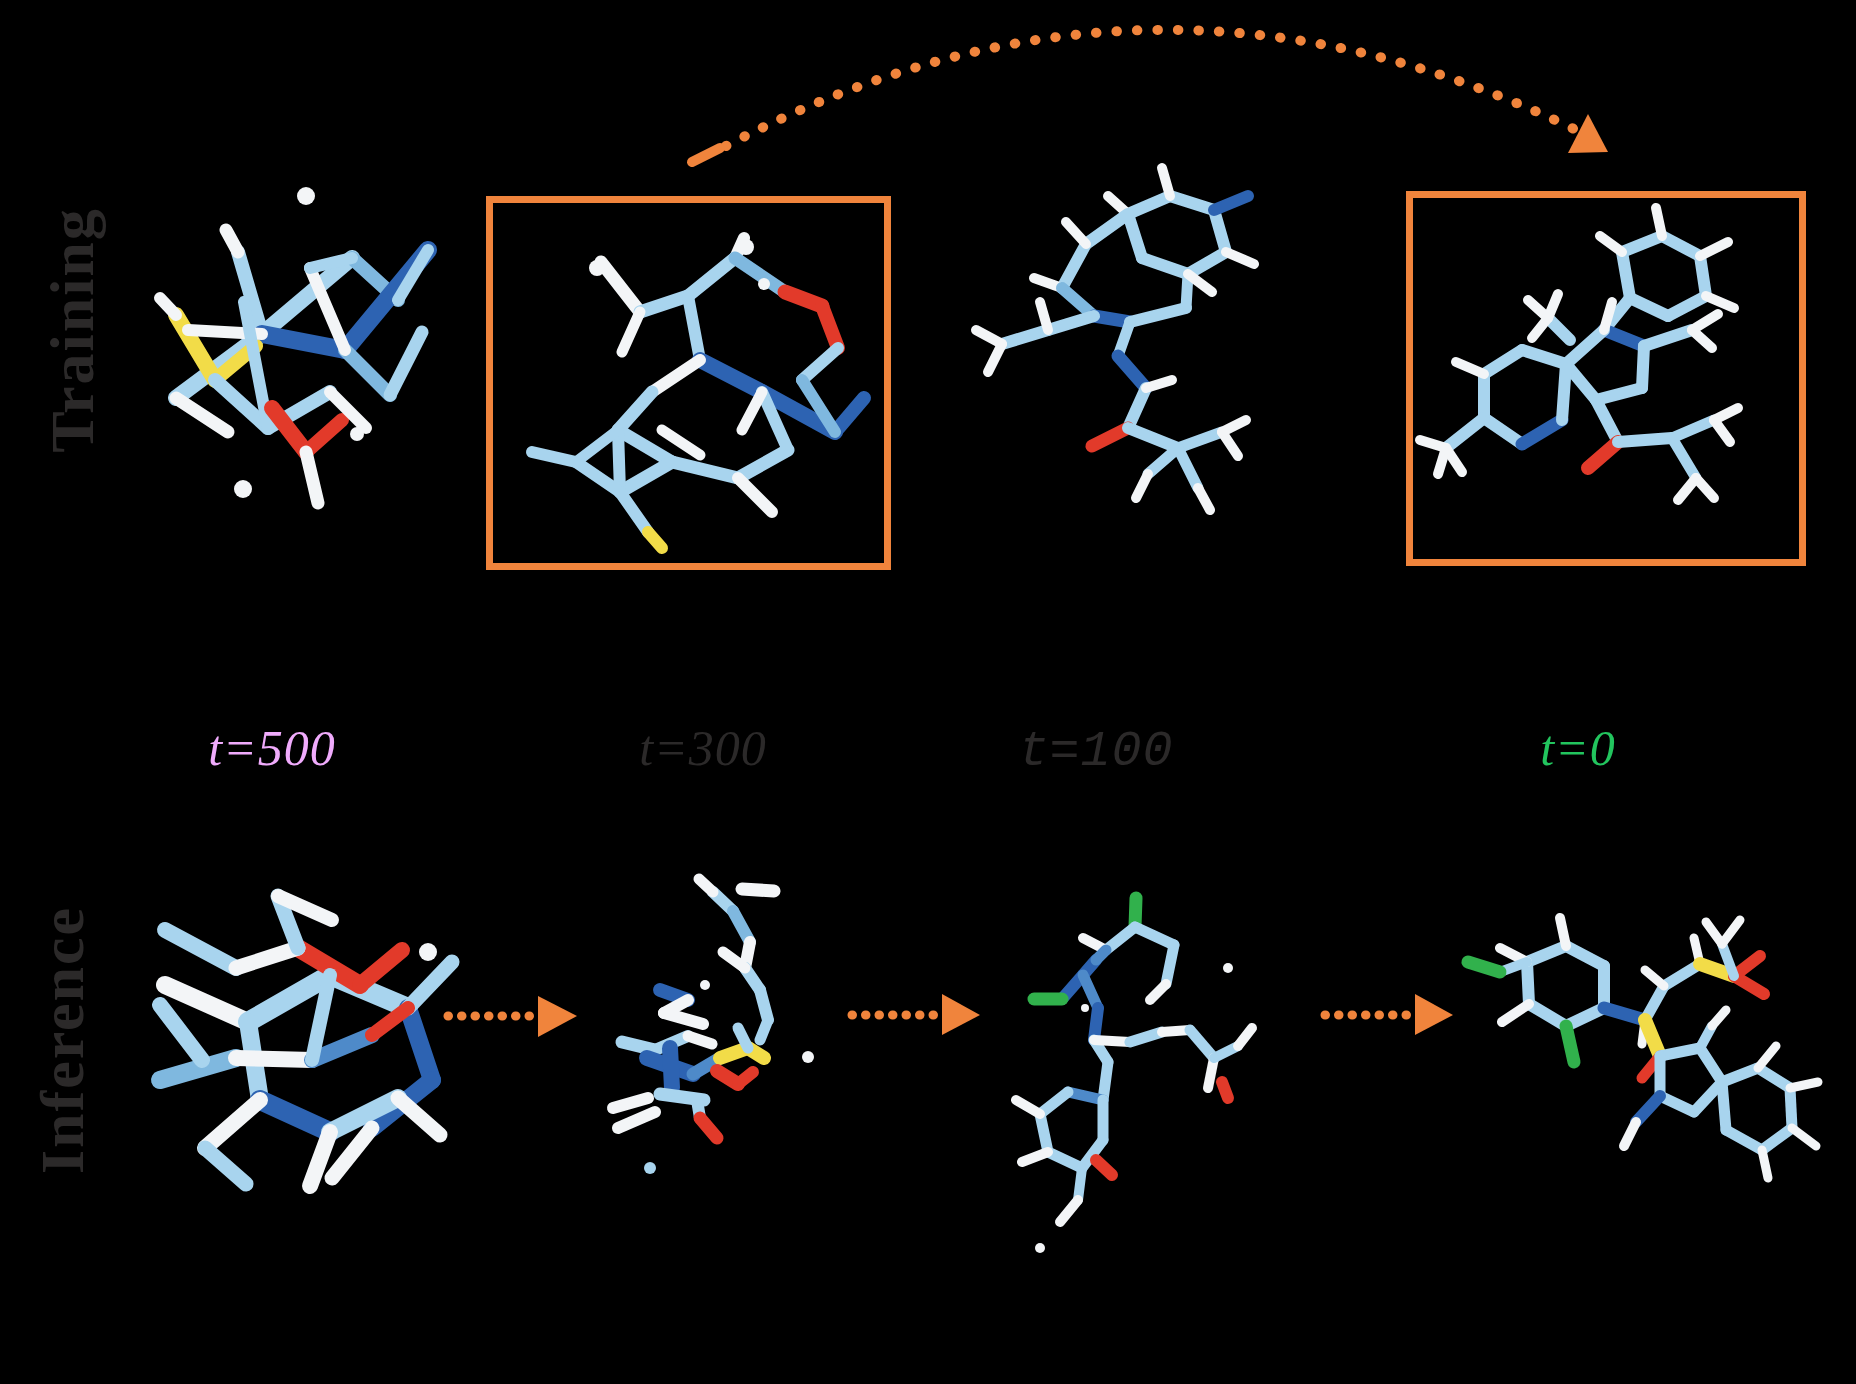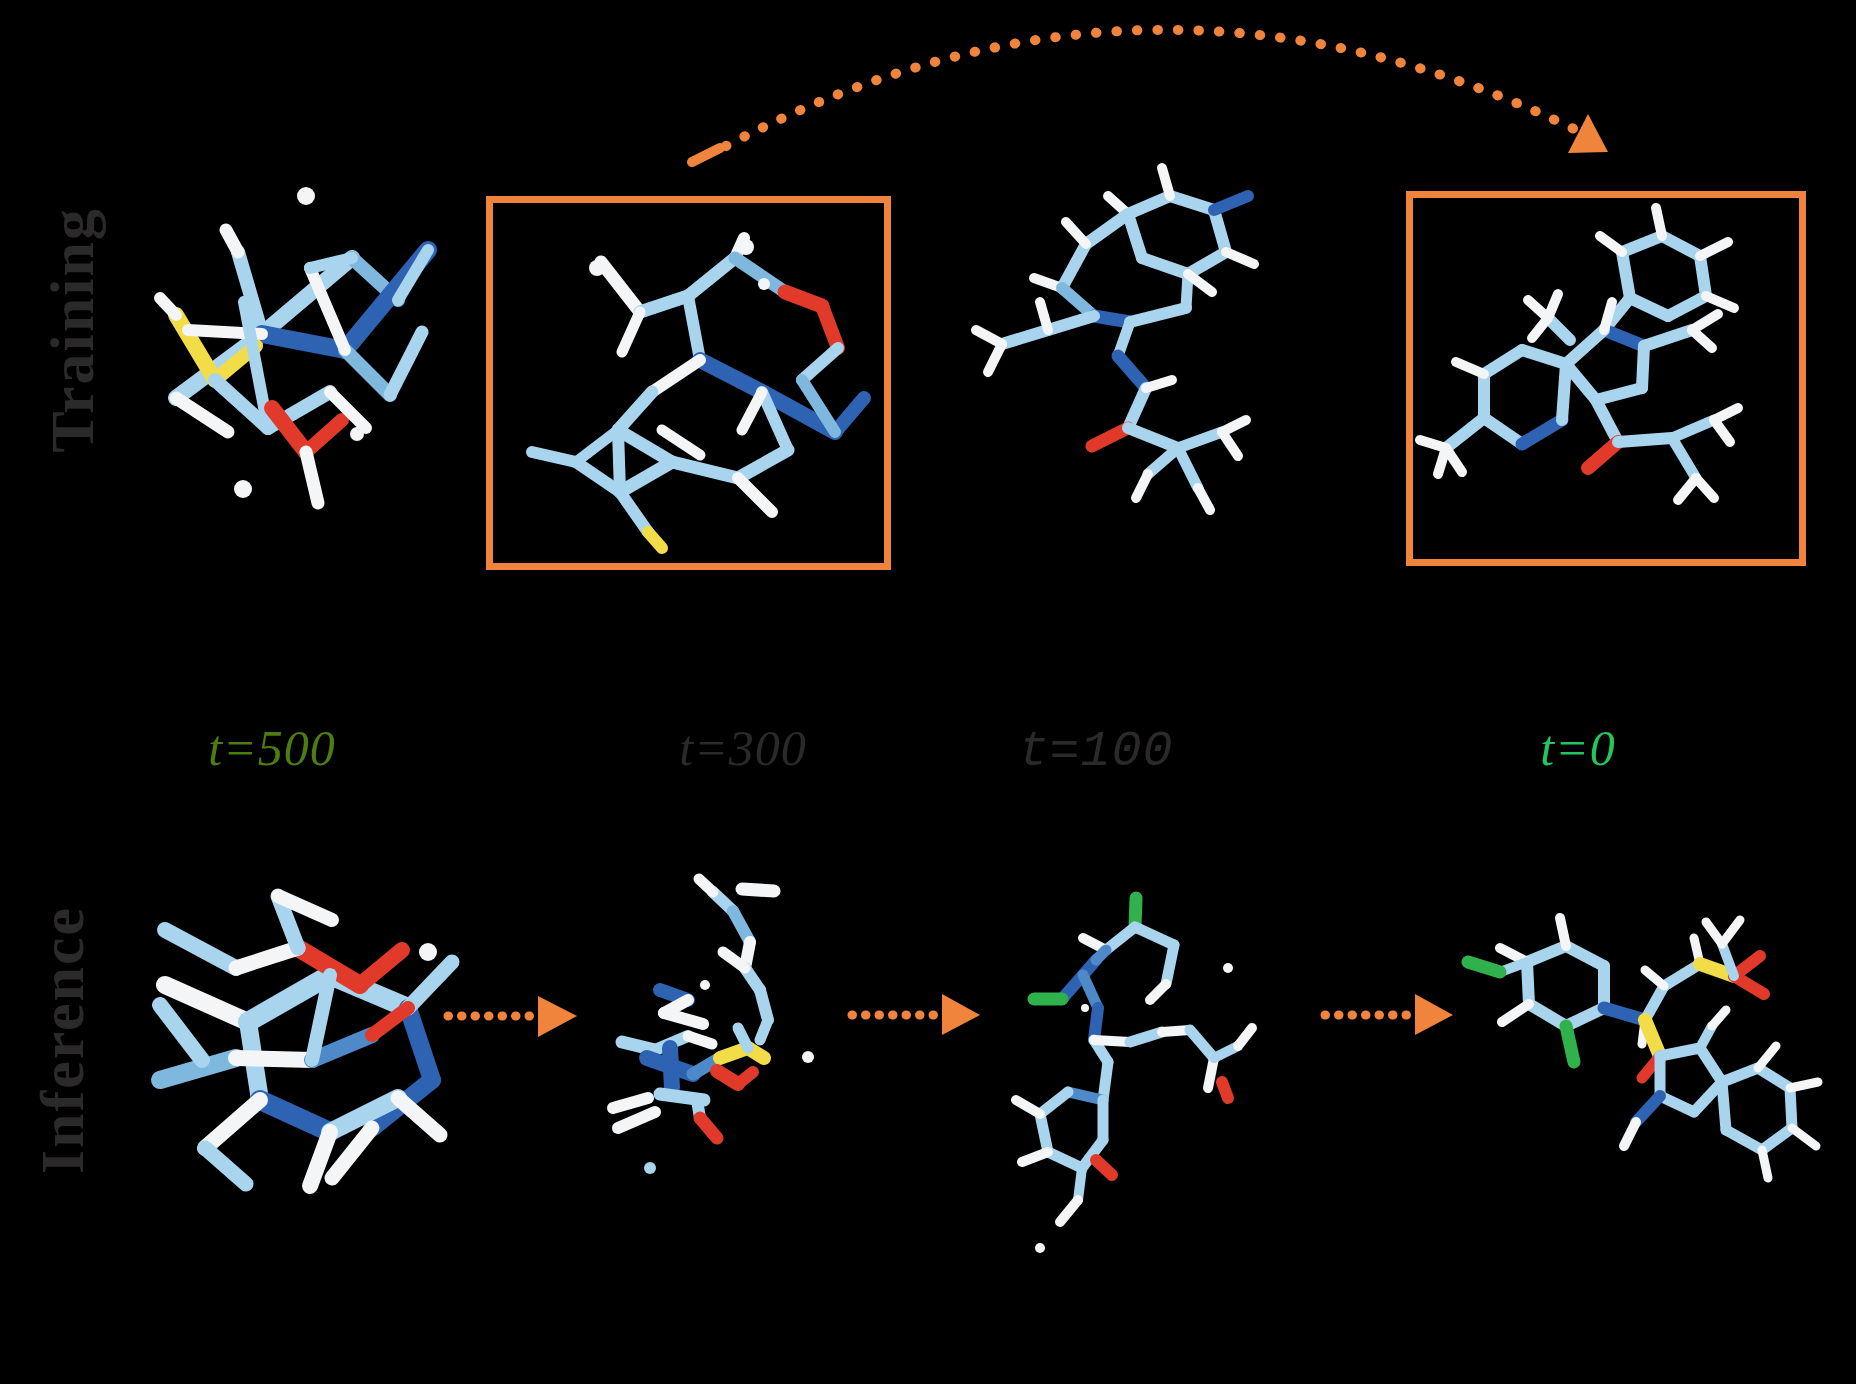--- a/index.html
+++ b/index.html
@@ -339,17 +339,17 @@
         <polygon points="1415,994 1415,1035 1453,1015" fill="#F0843C"></polygon>
       </g>
     </svg>
 
   <div class="hbox" id="hbox-0" style="left: 486px; top: 196px; width: 405px; height: 374px; border-color: rgb(240, 132, 60);"></div>
   <div class="hbox" id="hbox-1" style="left: 1406px; top: 191px; width: 400px; height: 375px; border-color: rgb(240, 132, 60);"></div>
 
   <div class="rot-label" id="label-training" style="left: 72px; top: 330px; color: rgb(43, 41, 41);">Training</div>
   <div class="rot-label" id="label-inference" style="left: 62px; top: 1040px; color: rgb(43, 41, 41);">Inference</div>
 
-  <div class="tlabel" id="tlabel-0" style="left: 272px; top: 748px; color: #4d7c0f;">t=500</div>
-  <div class="tlabel" id="tlabel-1" style="left: 703px; top: 748px; color: rgb(43, 41, 41); margin-left: 40px;">t=300</div>
+  <div class="tlabel" id="tlabel-0" style="left: 272px; top: 748px; color: #f0abfc;">t=500</div>
+  <div class="tlabel" id="tlabel-1" style="left: 703px; top: 748px; color: rgb(43, 41, 41);">t=300</div>
   <div class="tlabel" id="tlabel-2" style="left: 1096px; top: 751px; color: rgb(43, 41, 41); font-family: Liberation Mono, monospace;">t=100</div>
   <div class="tlabel" id="tlabel-3" style="left: 1578px; top: 748px; color: #22c55e;">t=0</div>
 </div>
 
 </body></html>

